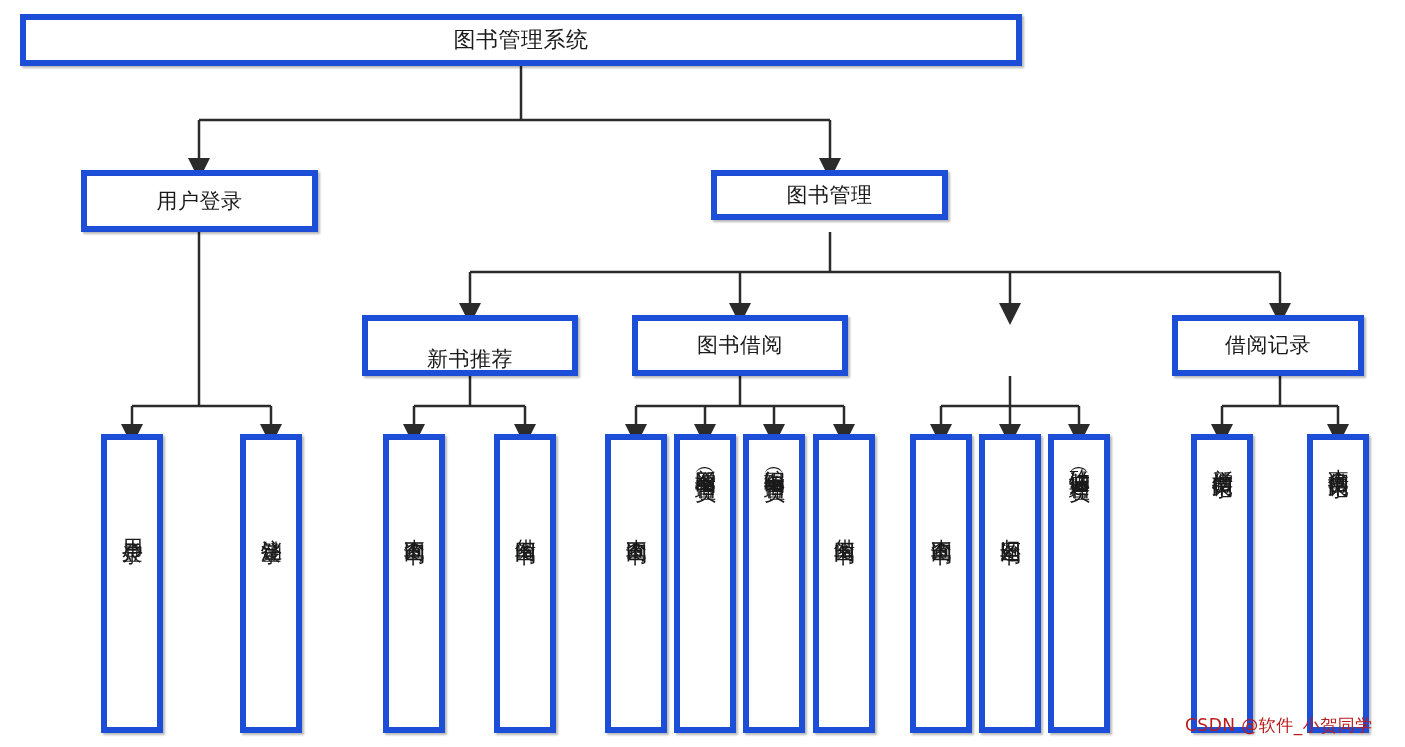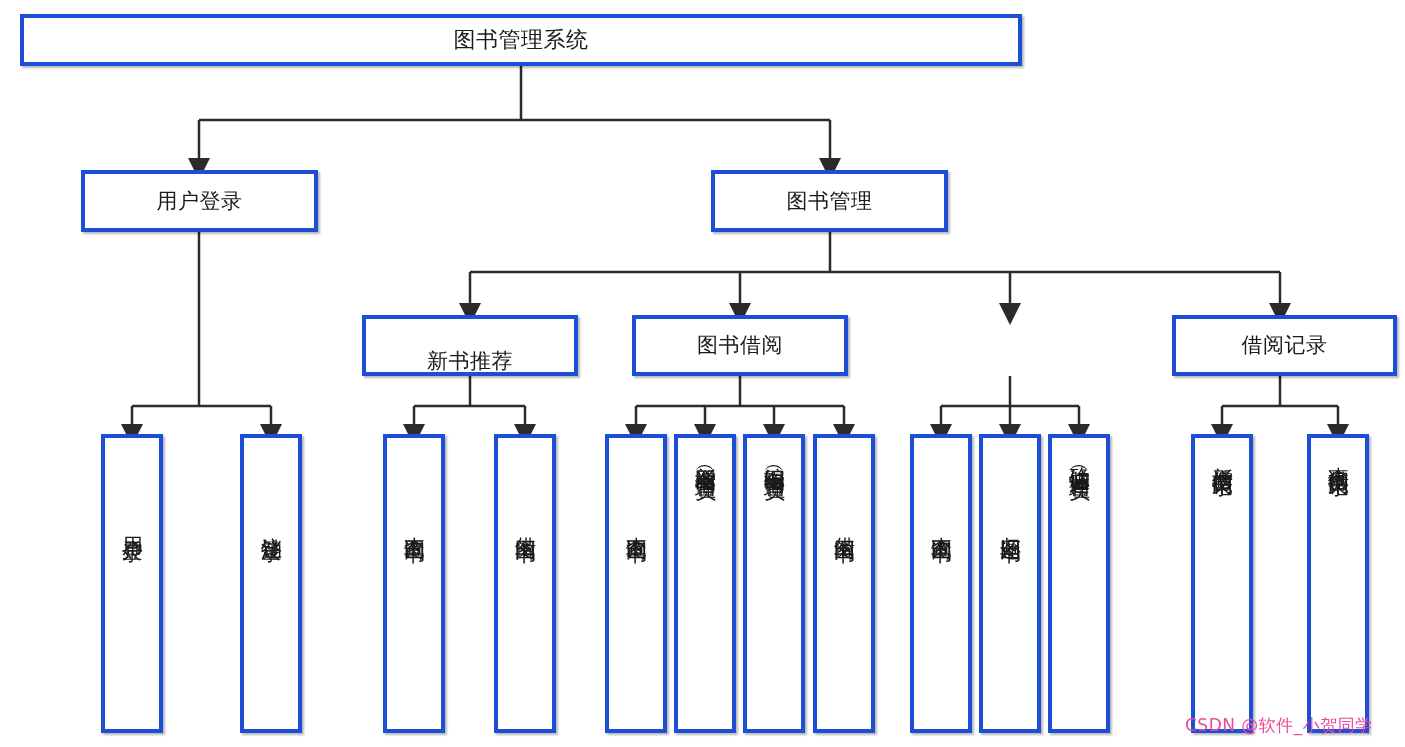--- a/index.html
+++ b/index.html
@@ -22,21 +22,21 @@
     left: 0;
     top: 0;
     width: 1405px;
     height: 747px;
     pointer-events: none;
   }
   .node {
     position: absolute;
     box-sizing: border-box;
     background: #ffffff;
-    border: 4px solid #1d4ed8;
+    border: 6px solid #1d4ed8;
     box-shadow: 2px 2px 2px rgba(0,0,0,0.28);
     display: flex;
     align-items: center;
     justify-content: center;
     color: #1a1a1a;
   }
   .node .label {
     font-size: 21px;
     line-height: 1.05;
     letter-spacing: 0.5px;
@@ -60,21 +60,21 @@
     margin-top: 74px;
   }
   .node.leaf.tall .label {
     margin-top: 4px;
   }
   .watermark {
     position: absolute;
     left: 1185px;
     top: 714px;
     font-size: 17px;
-    color: #ec4899;
+    color: #b91c1c;
     white-space: nowrap;
     letter-spacing: 0.5px;
   }
 </style>
 </head>
 <body>
 
 <div id="canvas">
 
   <svg class="wires" viewBox="0 0 1405 747">
@@ -128,31 +128,31 @@
     </g>
   </svg>
 
   <div class="node root" style="left:20px; top:14px; width:1002px; height:52px;">
     <span class="label">图书管理系统</span>
   </div>
 
   <div class="node" style="left:81px; top:170px; width:237px; height:62px;">
     <span class="label">用户登录</span>
   </div>
-  <div class="node" style="left:711px; top:170px; width:237px; height:62px;">
+  <div class="node" style="left:711px; top:170px; width:237px; height:50px;">
     <span class="label">图书管理</span>
   </div>
 
   <div class="node" style="left:362px; top:315px; width:216px; height:61px;align-items:flex-end;">
     <span class="label">新书推荐</span>
   </div>
   <div class="node" style="left:632px; top:315px; width:216px; height:61px;">
     <span class="label">图书借阅</span>
   </div>
-  <div class="node" style="left:1172px; top:315px; width:225px; height:61px;">
+  <div class="node" style="left:1172px; top:315px; width:192px; height:61px;">
     <span class="label">借阅记录</span>
   </div>
 
   <div class="node leaf mid" style="left:101px; top:434px; width:62px; height:299px;">
     <span class="label">用户登录</span>
   </div>
   <div class="node leaf mid" style="left:240px; top:434px; width:62px; height:299px;">
     <span class="label">注销登录</span>
   </div>
 

